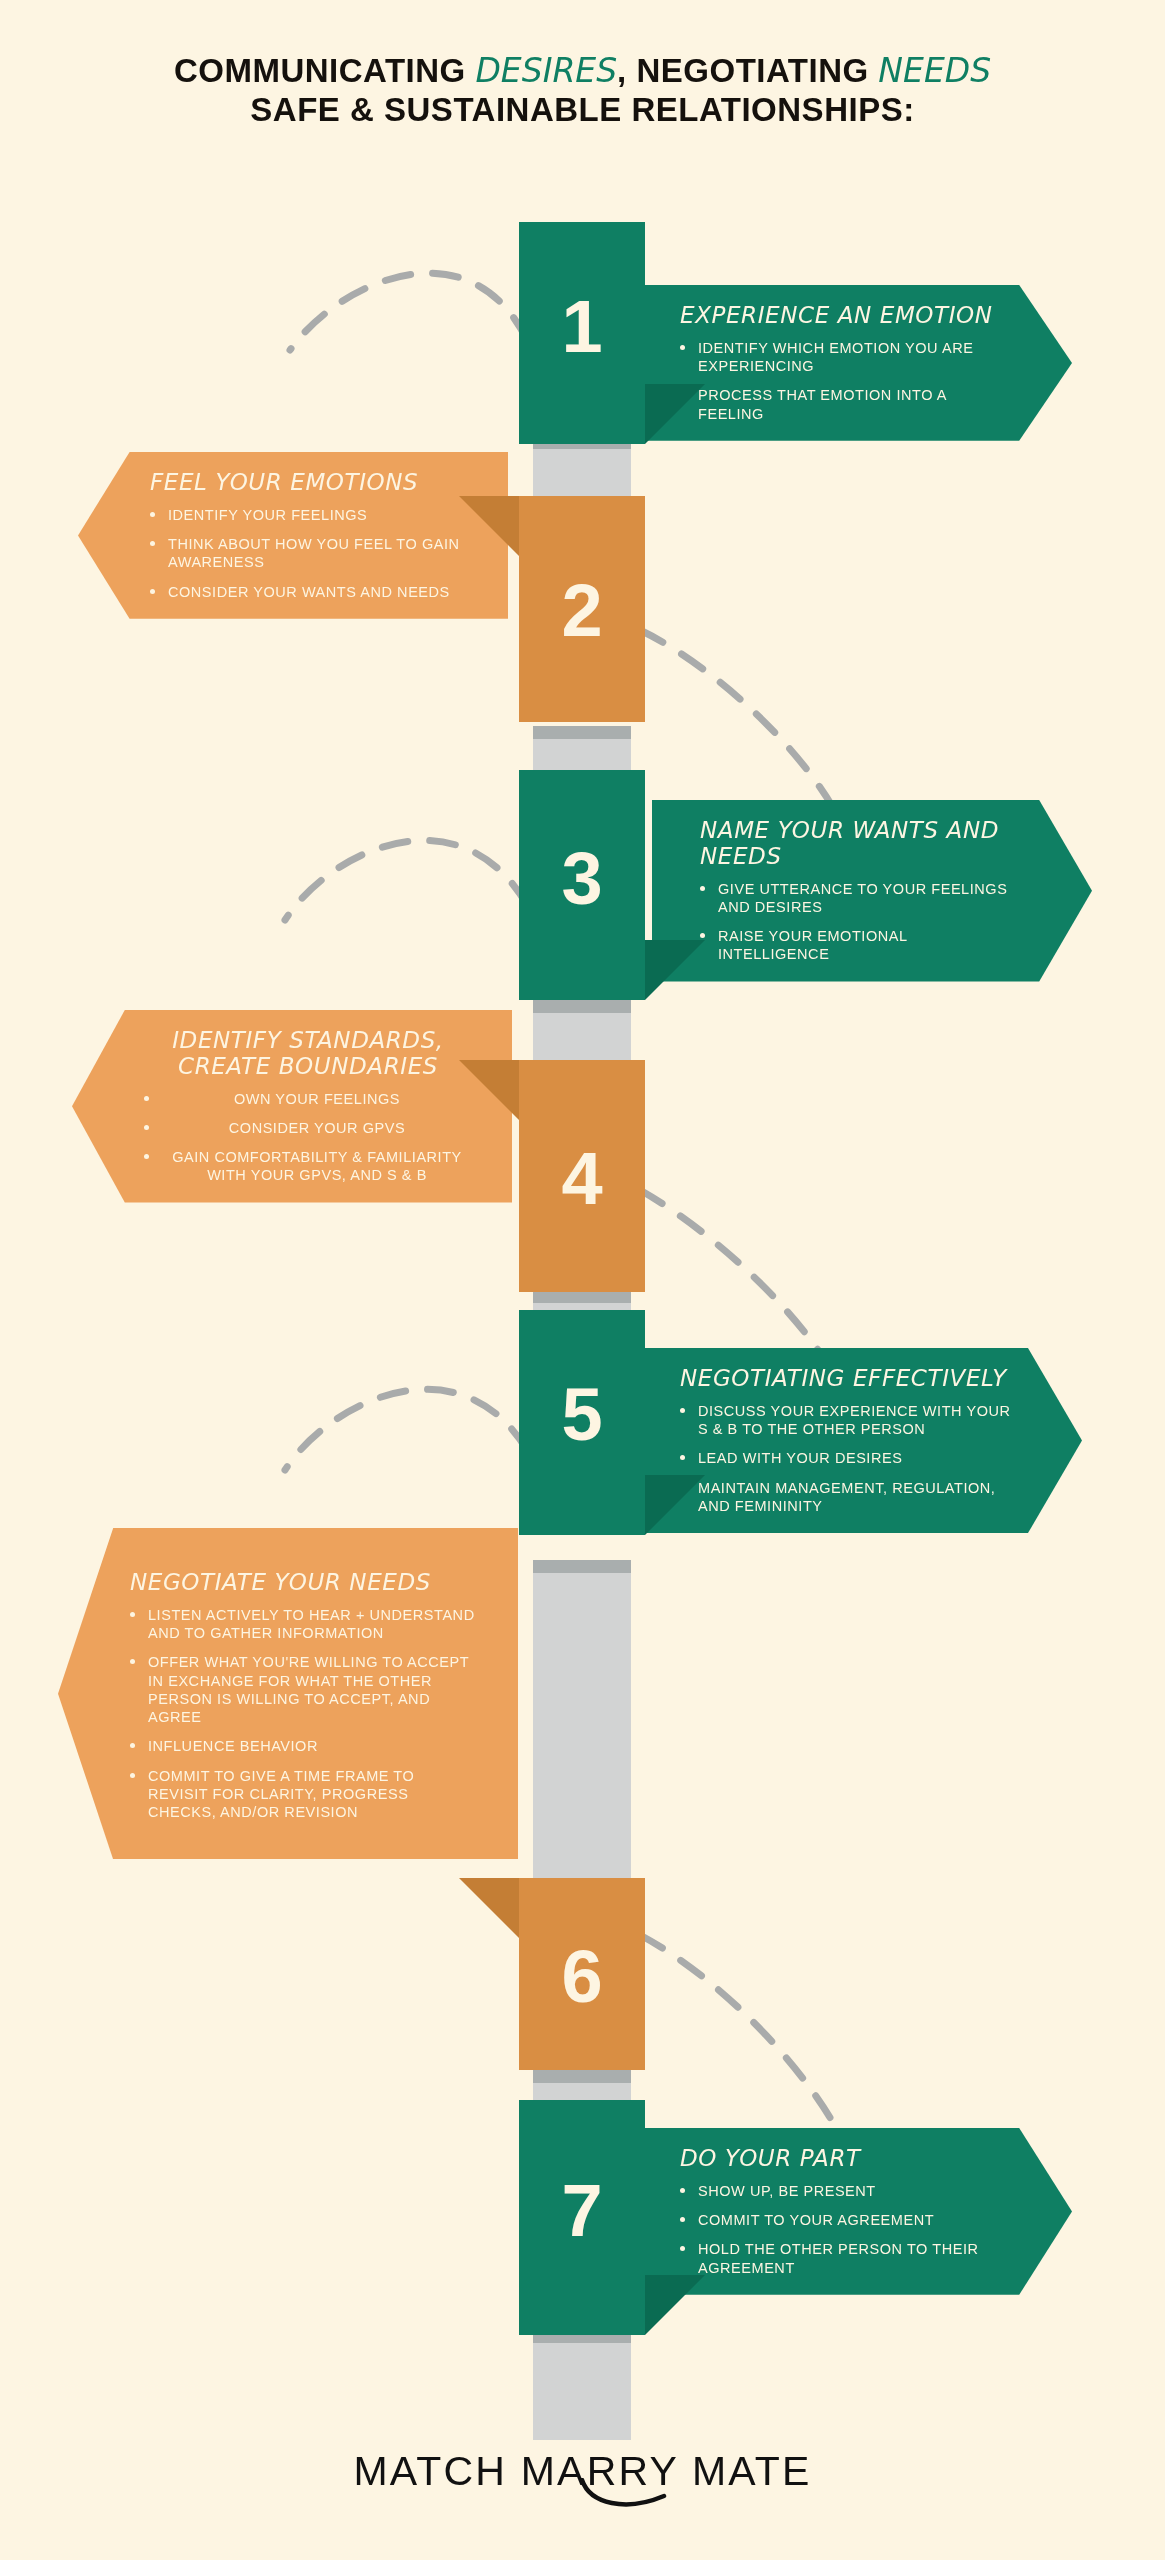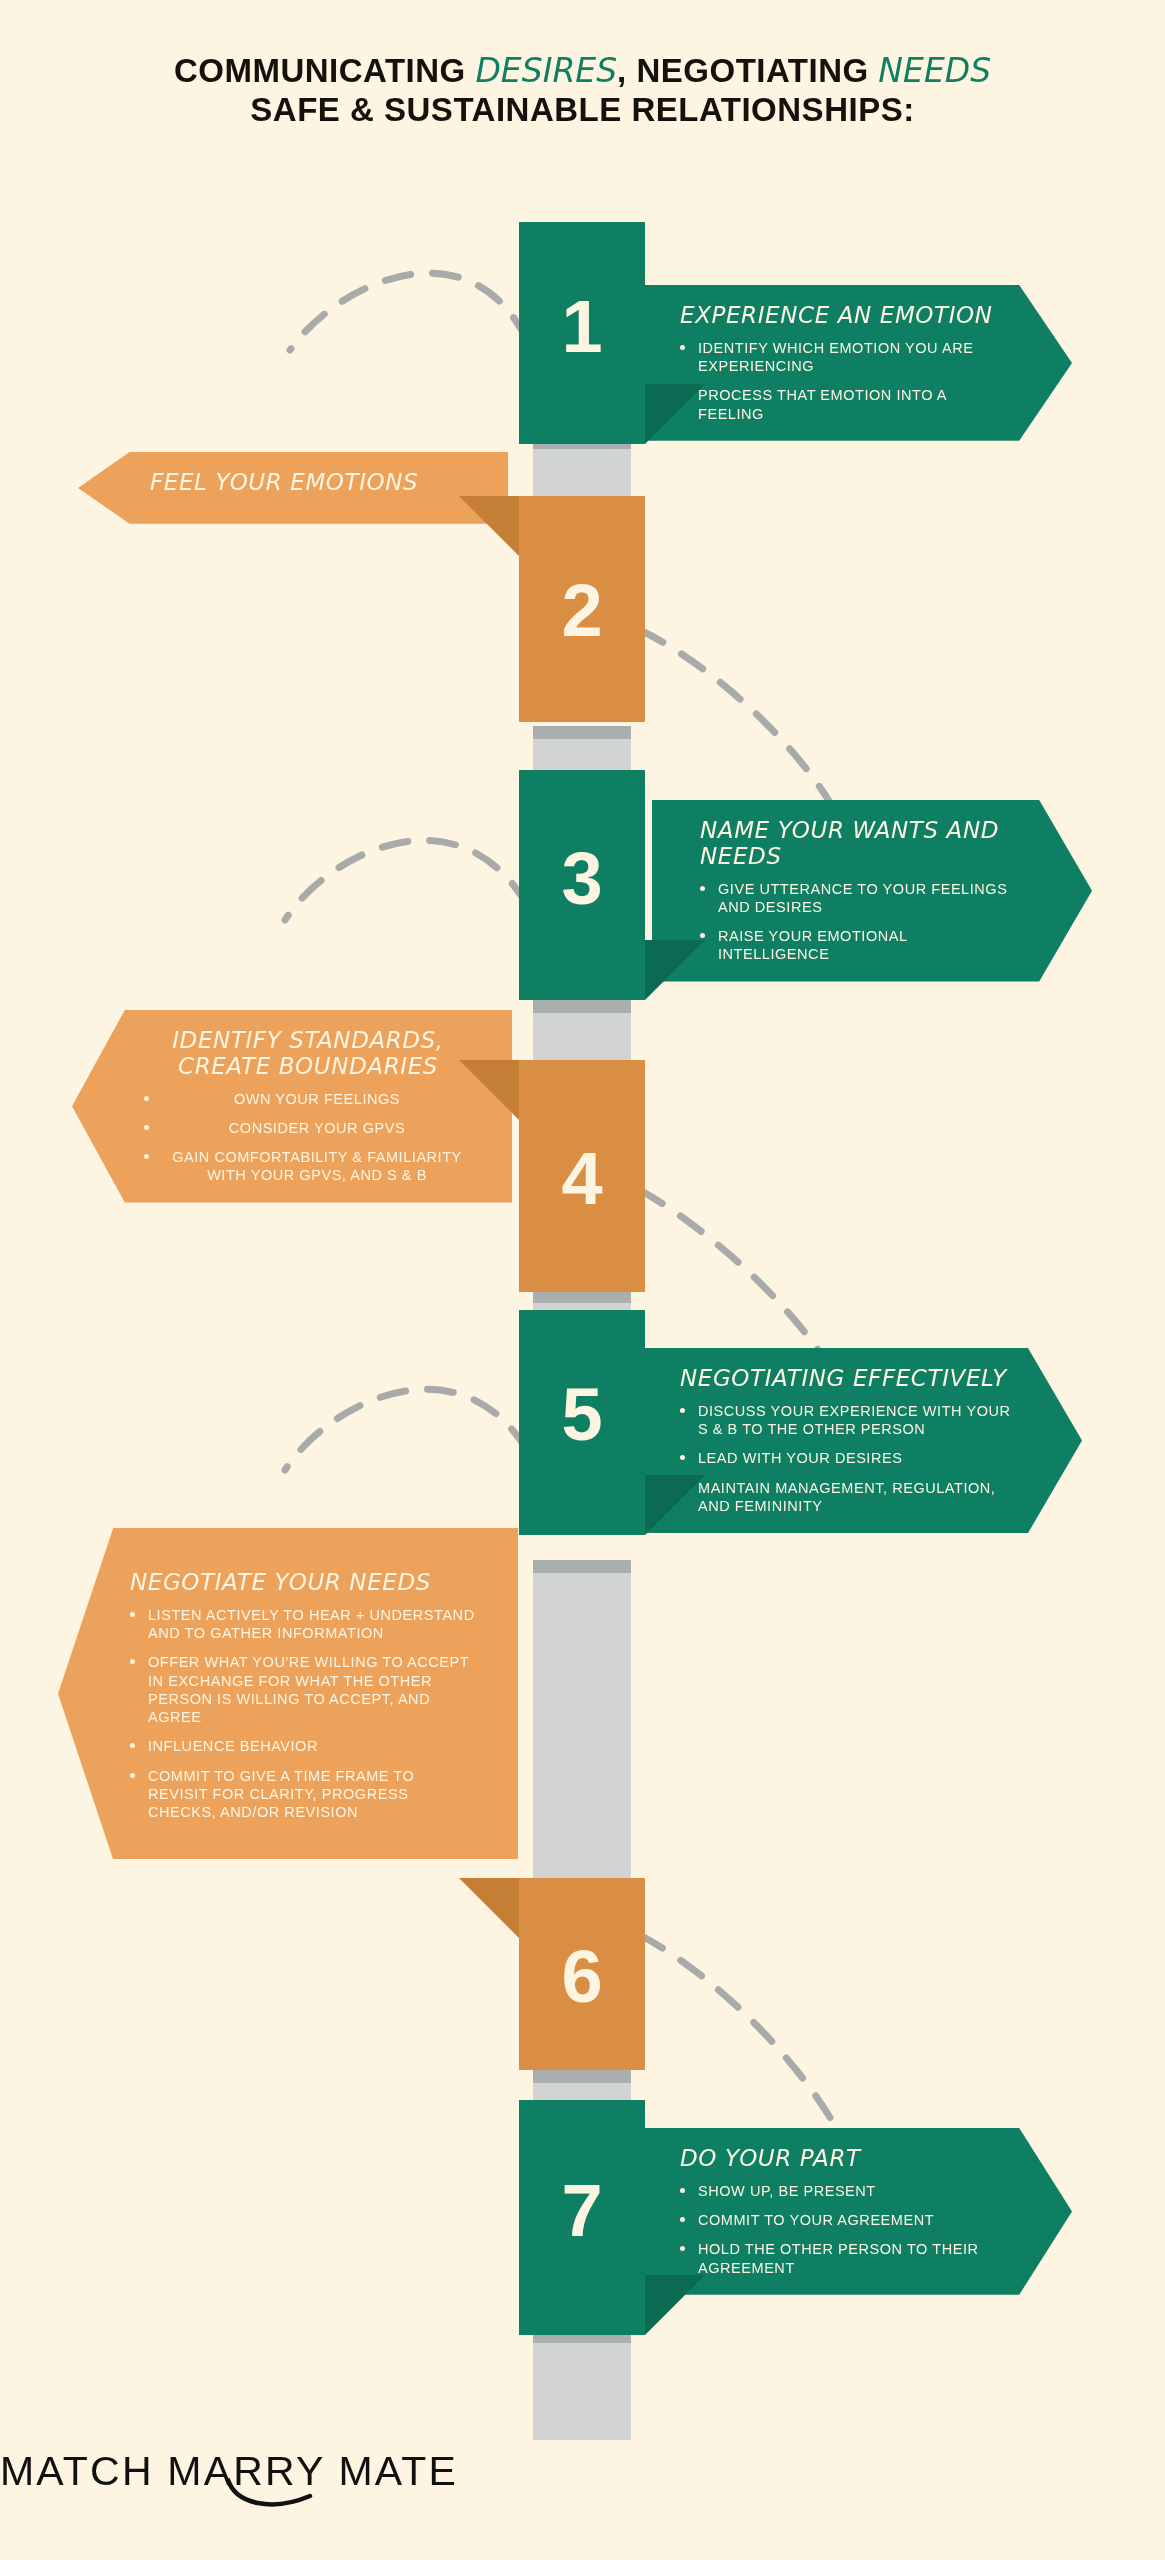--- a/index.html
+++ b/index.html
@@ -128,21 +128,21 @@
     width:5px;height:5px;border-radius:50%;
     background:#fdf5e2;
   }
 
   
   .arcs{position:absolute;left:0;top:0;width:1165px;height:2560px;z-index:5;}
 
   
   .footer{
     position:absolute;left:0;top:2448px;width:1165px;
-    text-align:left;z-index:60;
+    text-align:center;z-index:60;
   }
   .footer .brand{
     font-family:"Liberation Sans", sans-serif;
     font-weight:normal;
     font-size:41px;
     letter-spacing:2.2px;
     color:#111;
     display:inline-block;
     position:relative;
   }
@@ -185,20 +185,25 @@
     </ul>
   </div>
   <div class="numblock green" style="top:222px;height:222px;">
     <div class="face"></div>
     <div class="shadow"></div>
     <div class="num" style="top:68px;">1</div>
   </div>
 
   <div class="banner left or" style="left:78px;top:452px;width:430px;">
     <h3>FEEL YOUR EMOTIONS</h3>
+    <ul>
+      <li>IDENTIFY YOUR FEELINGS</li>
+      <li>THINK ABOUT HOW YOU FEEL TO GAIN AWARENESS</li>
+      <li>CONSIDER YOUR WANTS AND NEEDS</li>
+    </ul>
   </div>
   <div class="numblock orange" style="top:496px;height:226px;">
     <div class="face"></div>
     <div class="shadow" style="right:auto;left:-60px;top:0;bottom:auto;clip-path:polygon(100% 0,100% 100%,0 0);"></div>
     <div class="num" style="top:78px;">2</div>
   </div>
 
   <div class="banner right gr" style="left:652px;top:800px;width:440px;">
     <h3>NAME YOUR WANTS AND NEEDS</h3>
     <ul>

